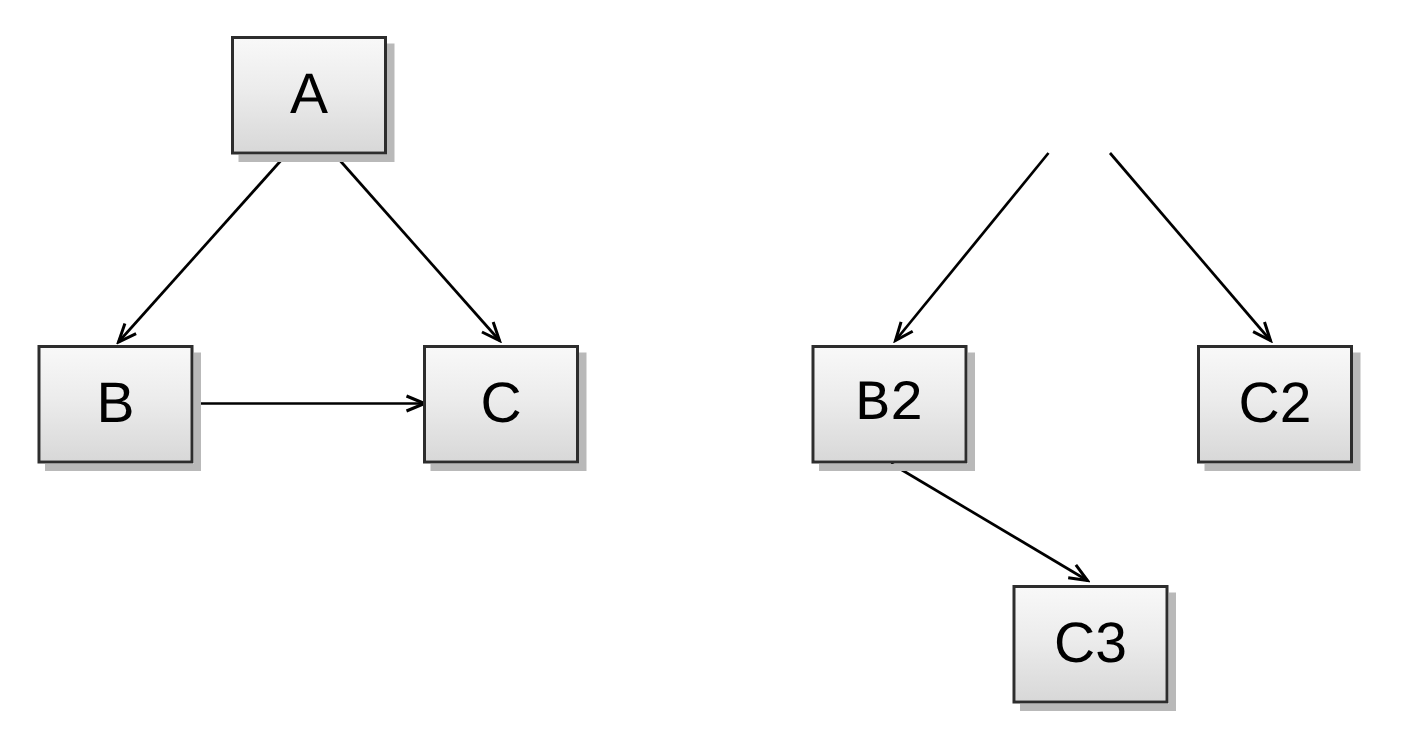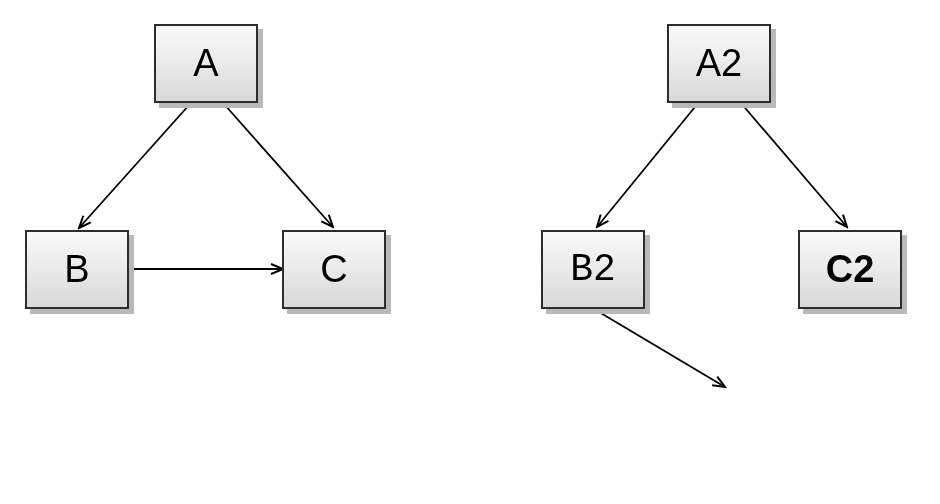--- a/index.html
+++ b/index.html
@@ -39,21 +39,21 @@
     justify-content: center;
     font-size: 38px;
     color: #000000;
     user-select: none;
   }
   .node-A  { left: 154px; top: 24px;  }
   .node-B  { left: 25px;  top: 230px; }
   .node-C  { left: 282px; top: 230px; }
   .node-A2 { left: 667px; top: 24px;  }
   .node-B2 { left: 541px; top: 230px; font-family: Liberation Mono, monospace; }
-  .node-C2 { left: 798px; top: 230px; font-weight: bold; }
+  .node-C2 { left: 798px; top: 230px; }
   .node-C3 { left: 675px; top: 390px; }
 </style>
 </head>
 <body>
 
 <div class="canvas">
 
   <svg class="edge-layer" width="940" height="504" viewBox="0 0 940 504" xmlns="http://www.w3.org/2000/svg">
     <defs>
       <marker id="arrow" markerUnits="userSpaceOnUse" markerWidth="16" markerHeight="14" refX="14" refY="7" orient="auto">
@@ -73,23 +73,23 @@
   <div class="node node-A">
     <span>A</span>
   </div>
   <div class="node node-B">
     <span>B</span>
   </div>
   <div class="node node-C">
     <span>C</span>
   </div>
 
-  <div class="node node-A2">
-    <span>A2</span>
-  </div>
   <div class="node node-B2">
     <span>B2</span>
   </div>
   <div class="node node-C2">
     <span>C2</span>
   </div>
+  <div class="node node-C3">
+    <span>C3</span>
+  </div>
 
 </div>
 
 </body></html>

